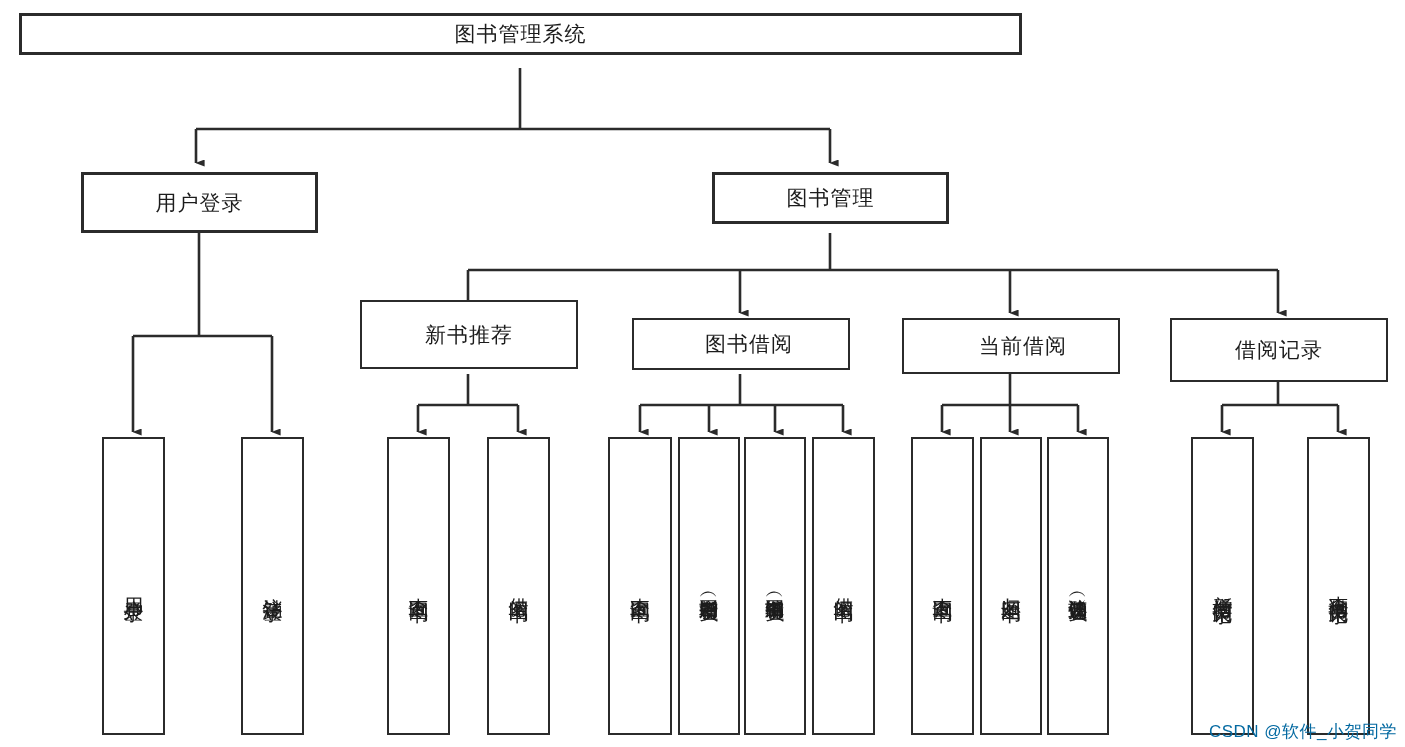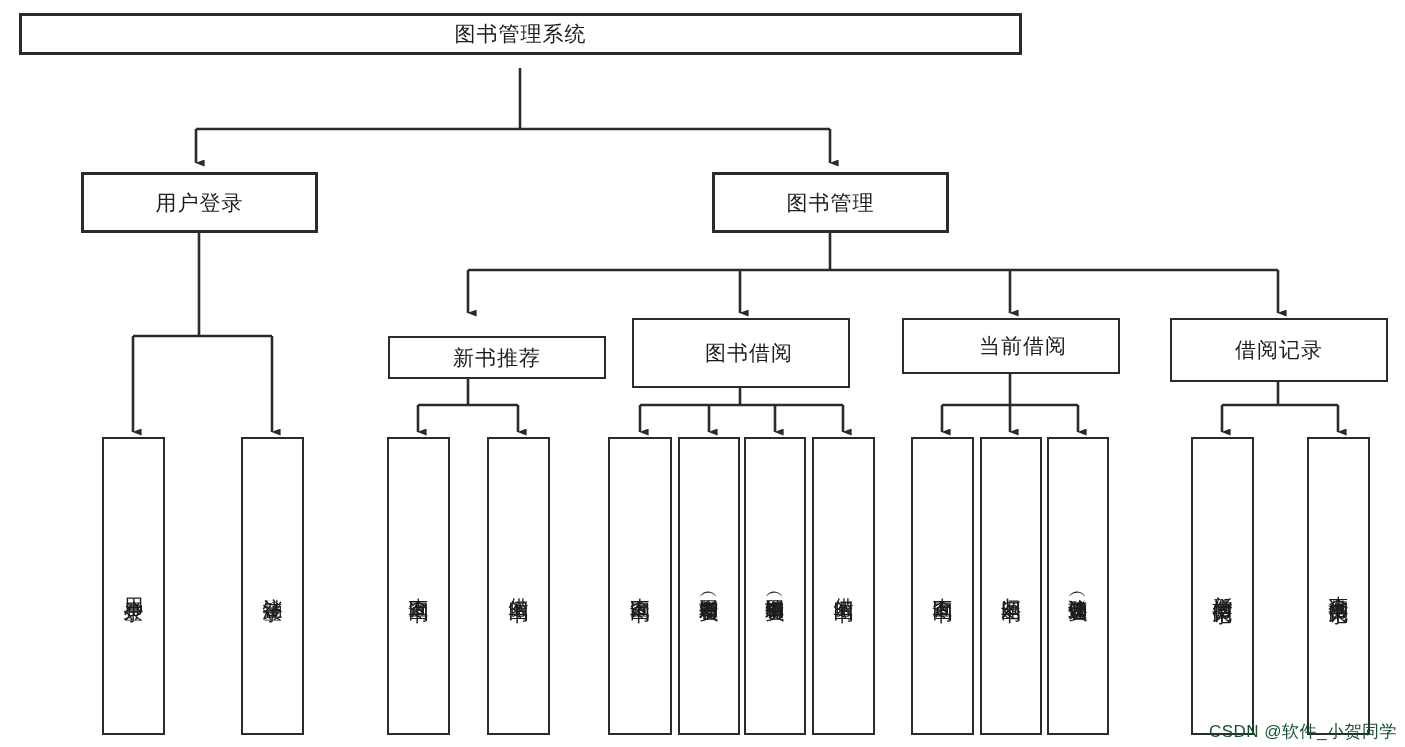--- a/index.html
+++ b/index.html
@@ -63,21 +63,21 @@
   .node-label-v.compact {
     font-size: 19px;
     letter-spacing: 0.5px;
     line-height: 1.45;
   }
   #watermark {
     position: absolute;
     right: 8px;
     bottom: 4px;
     font-size: 17px;
-    color: #14532d;
+    color: #0369a1;
     letter-spacing: 0.5px;
     white-space: nowrap;
     user-select: none;
     margin-top: 11px;
   }
 </style>
 </head>
 <body>
 
 <div id="diagram-root">
@@ -134,29 +134,29 @@
   </svg>
 
   <div class="node-box level-0" style="left:19px; top:13px; width:1003px; height:42px;">
     <span class="node-label-h">图书管理系统</span>
   </div>
 
   <div class="node-box level-1" style="left:81px; top:172px; width:237px; height:61px;">
     <span class="node-label-h">用户登录</span>
   </div>
 
-  <div class="node-box level-1" style="left:712px; top:172px; width:237px; height:61px;">
+  <div class="node-box level-1" style="left:712px; top:172px; width:237px; height:52px;">
     <span class="node-label-h">图书管理</span>
   </div>
 
-  <div class="node-box level-2" style="left:360px; top:336px; width:218px; height:43px;margin-left:28px;">
+  <div class="node-box level-2" style="left:360px; top:300px; width:218px; height:69px;">
     <span class="node-label-h">新书推荐</span>
   </div>
 
-  <div class="node-box level-2" style="left:632px; top:318px; width:218px; height:70px;padding-left:16px;">
+  <div class="node-box level-2" style="left:632px; top:318px; width:218px; height:52px;padding-left:16px;">
     <span class="node-label-h">图书借阅</span>
   </div>
 
   <div class="node-box level-2" style="left:902px; top:318px; width:218px; height:56px;padding-left:24px;">
     <span class="node-label-h">当前借阅</span>
   </div>
 
   <div class="node-box level-2" style="left:1170px; top:318px; width:218px; height:64px;text-align:right;">
     <span class="node-label-h">借阅记录</span>
   </div>

